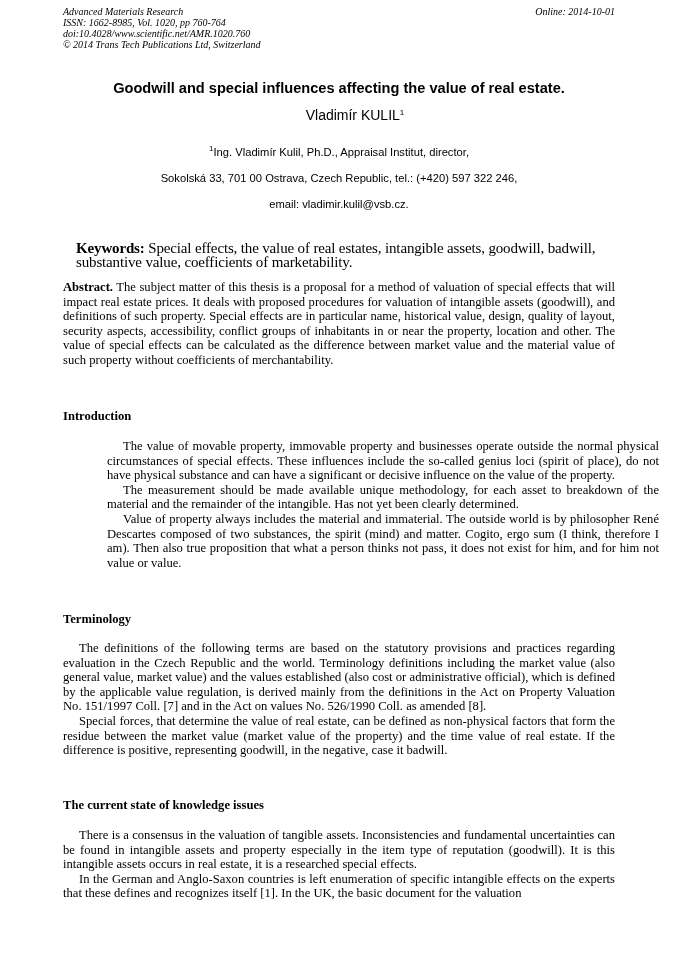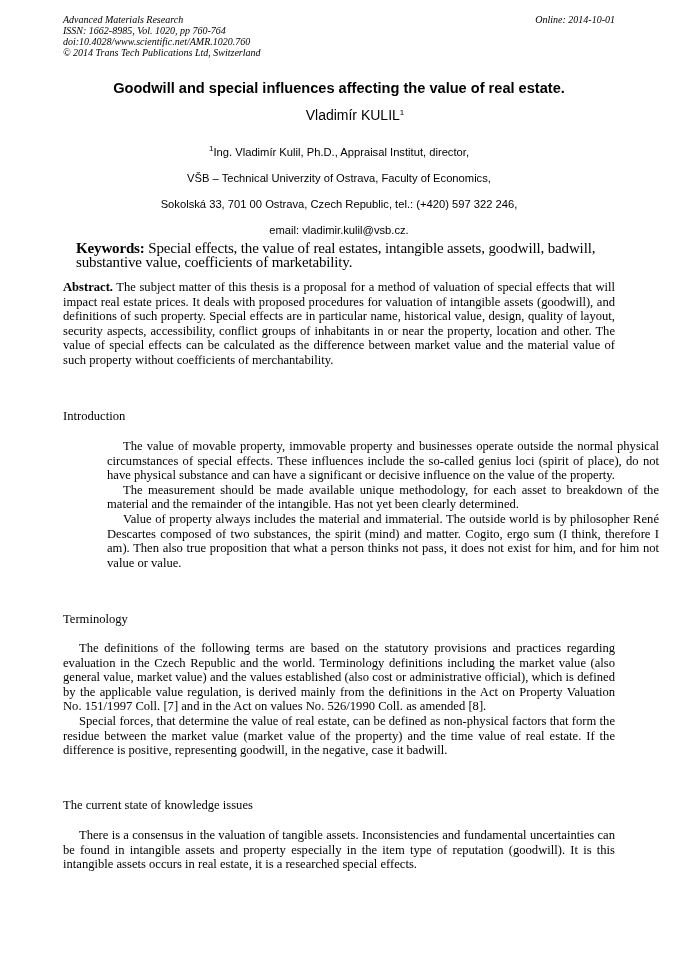--- a/index.html
+++ b/index.html
@@ -10,21 +10,21 @@
     body {
       width: 678px;
       height: 959px;
       position: relative;
       overflow: hidden;
       color: #000;
     }
     .header {
       position: absolute;
       left: 63px;
-      top: 14px;
+      top: 6px;
       width: 552px;
       font-family: "Liberation Serif", serif;
       font-style: italic;
       font-size: 10px;
       line-height: 11px;
     }
     .header .online {
       position: absolute;
       right: 0;
       top: 0;
@@ -83,21 +83,21 @@
     .abstract {
       position: absolute;
       left: 63px;
       top: 280px;
       width: 552px;
     }
     .section-heading {
       position: absolute;
       left: 63px;
       font-family: "Liberation Serif", serif;
-      font-weight: normal;
+      font-weight: bold;
       font-size: 12.6px;
     }
     .section-body {
       position: absolute;
       left: 63px;
       width: 552px;
     }
     .section-body p {
       margin: 0;
       text-indent: 16px;
@@ -115,21 +115,20 @@
 </div>
 
 <div class="title">Goodwill and special influences affecting the value of real estate.</div>
 
 <div class="author">
   <span>Vladimír KULIL</span><sup>1</sup>
 </div>
 
 <div class="affil">
   <div><sup>1</sup><span>Ing. Vladimír Kulil, Ph.D., Appraisal Institut, director,</span></div>
-  <div>VŠB – Technical Univerzity of Ostrava, Faculty of Economics,</div>
   <div>Sokolská 33, 701 00 Ostrava, Czech Republic, tel.: (+420) 597 322 246,</div>
   <div>email: vladimir.kulil@vsb.cz.</div>
 </div>
 
 <div class="keywords">
   <b>Keywords:</b><span> Special effects, the value of real estates, intangible assets, goodwill, badwill, substantive value, coefficients of marketability.</span>
 </div>
 
 <div class="abstract body-text">
   <b>Abstract.</b><span> The subject matter of this thesis is a proposal for a method of valuation of special effects that will impact real estate prices. It deals with proposed procedures for valuation of intangible assets (goodwill), and definitions of such property. Special effects are in particular name, historical value, design, quality of layout, security aspects, accessibility, conflict groups of inhabitants in or near the property, location and other. The value of special effects can be calculated as the difference between market value and the material value of such property without coefficients of merchantability.</span>
@@ -144,13 +143,14 @@
 
 <div class="section-heading" style="top:612px;">Terminology</div>
 <div class="section-body body-text" style="top:641px;">
   <p>The definitions of the following terms are based on the statutory provisions and practices regarding evaluation in the Czech Republic and the world. Terminology definitions including the market value (also general value, market value) and the values established (also cost or administrative official), which is defined by the applicable value regulation, is derived mainly from the definitions in the Act on Property Valuation No. 151/1997 Coll. [7] and in the Act on values No. 526/1990 Coll. as amended [8].</p>
   <p>Special forces, that determine the value of real estate, can be defined as non-physical factors that form the residue between the market value (market value of the property) and the time value of real estate. If the difference is positive, representing goodwill, in the negative, case it badwill.</p>
 </div>
 
 <div class="section-heading" style="top:798px;">The current state of knowledge issues</div>
 <div class="section-body body-text" style="top:828px;">
   <p>There is a consensus in the valuation of tangible assets. Inconsistencies and fundamental uncertainties can be found in intangible assets and property especially in the item type of reputation (goodwill). It is this intangible assets occurs in real estate, it is a researched special effects.</p>
+  <p>In the German and Anglo-Saxon countries is left enumeration of specific intangible effects on the experts that these defines and recognizes itself [1]. In the UK, the basic document for the valuation</p>
 </div>
 
 </body></html>

